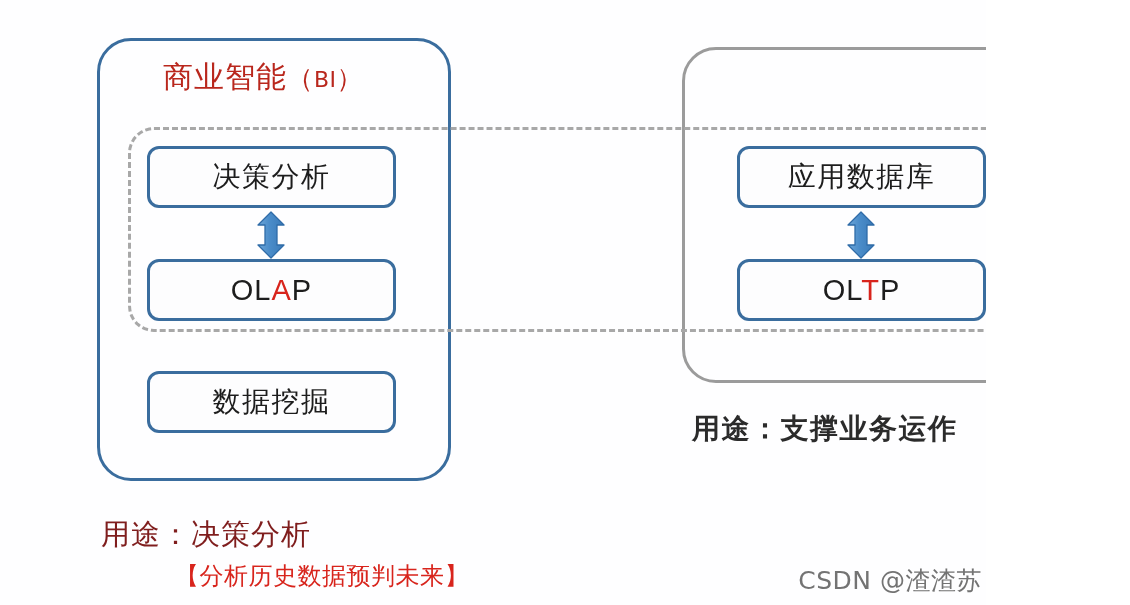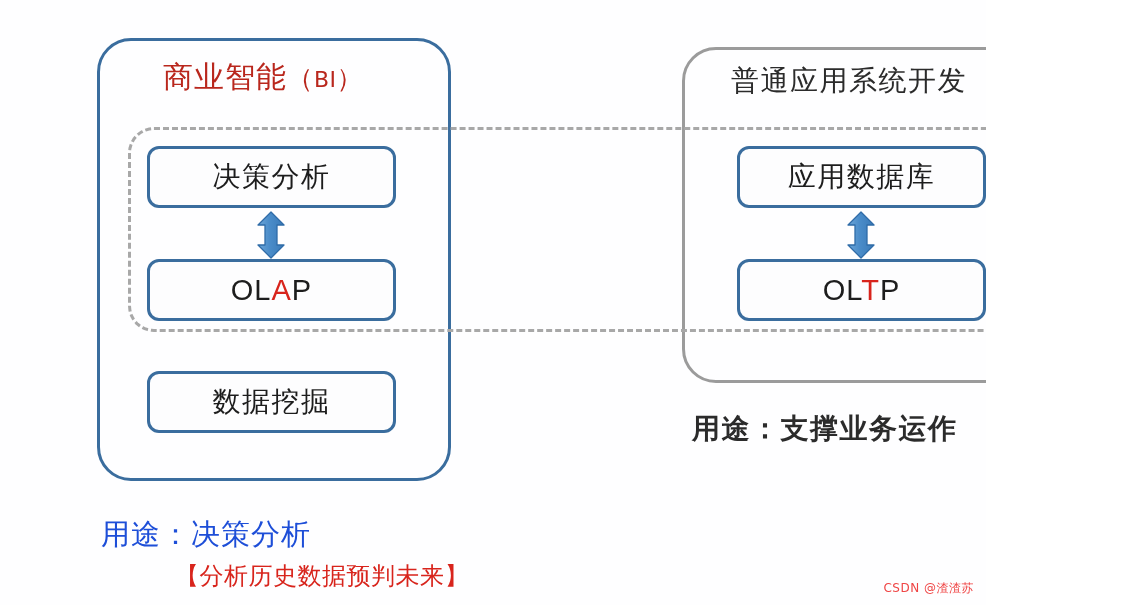--- a/index.html
+++ b/index.html
@@ -125,21 +125,21 @@
 
   
   .caption {
     position: absolute;
     white-space: nowrap;
   }
   .caption-bi-main {
     left: 101px;
     top: 515px;
     font-size: 29px;
-    color: #1d4ed8;
+    color: #7f1d1d;
     letter-spacing: 1px;
   }
   .caption-bi-sub {
     left: 175px;
     top: 560px;
     font-size: 24px;
     color: #d8241c;
     letter-spacing: 0.5px;
   }
   .caption-app {
@@ -147,42 +147,41 @@
     top: 410px;
     font-size: 28px;
     color: #2b2b2b;
     letter-spacing: 1.5px;
     font-weight: bold;
   }
 
   
   .watermark {
     position: absolute;
-    right: 12px;
+    right: 4px;
     bottom: 8px;
-    font-size: 12px;
-    color: #ef4444;
+    font-size: 25px;
+    color: #737373;
     letter-spacing: 0.5px;
     white-space: nowrap;
   }
 </style>
 </head>
 <body>
 
 <div id="canvas">
 
   <div class="panel panel-bi"></div>
 
   <div class="panel-title title-bi">
     <span>商业智能</span><span class="bi-paren">（</span><span class="bi-latin">BI</span><span class="bi-paren">）</span>
   </div>
 
   <div class="panel panel-app"></div>
 
-  <div class="panel-title title-app">普通应用系统开发</div>
 
   <div class="dashed-group"></div>
 
   <div class="node node-dw">
     <span class="node-label">决策分析</span>
   </div>
 
   <div class="node node-olap">
     <span class="node-label latin"><span>OL</span><span class="accent">A</span><span>P</span></span>
   </div>

